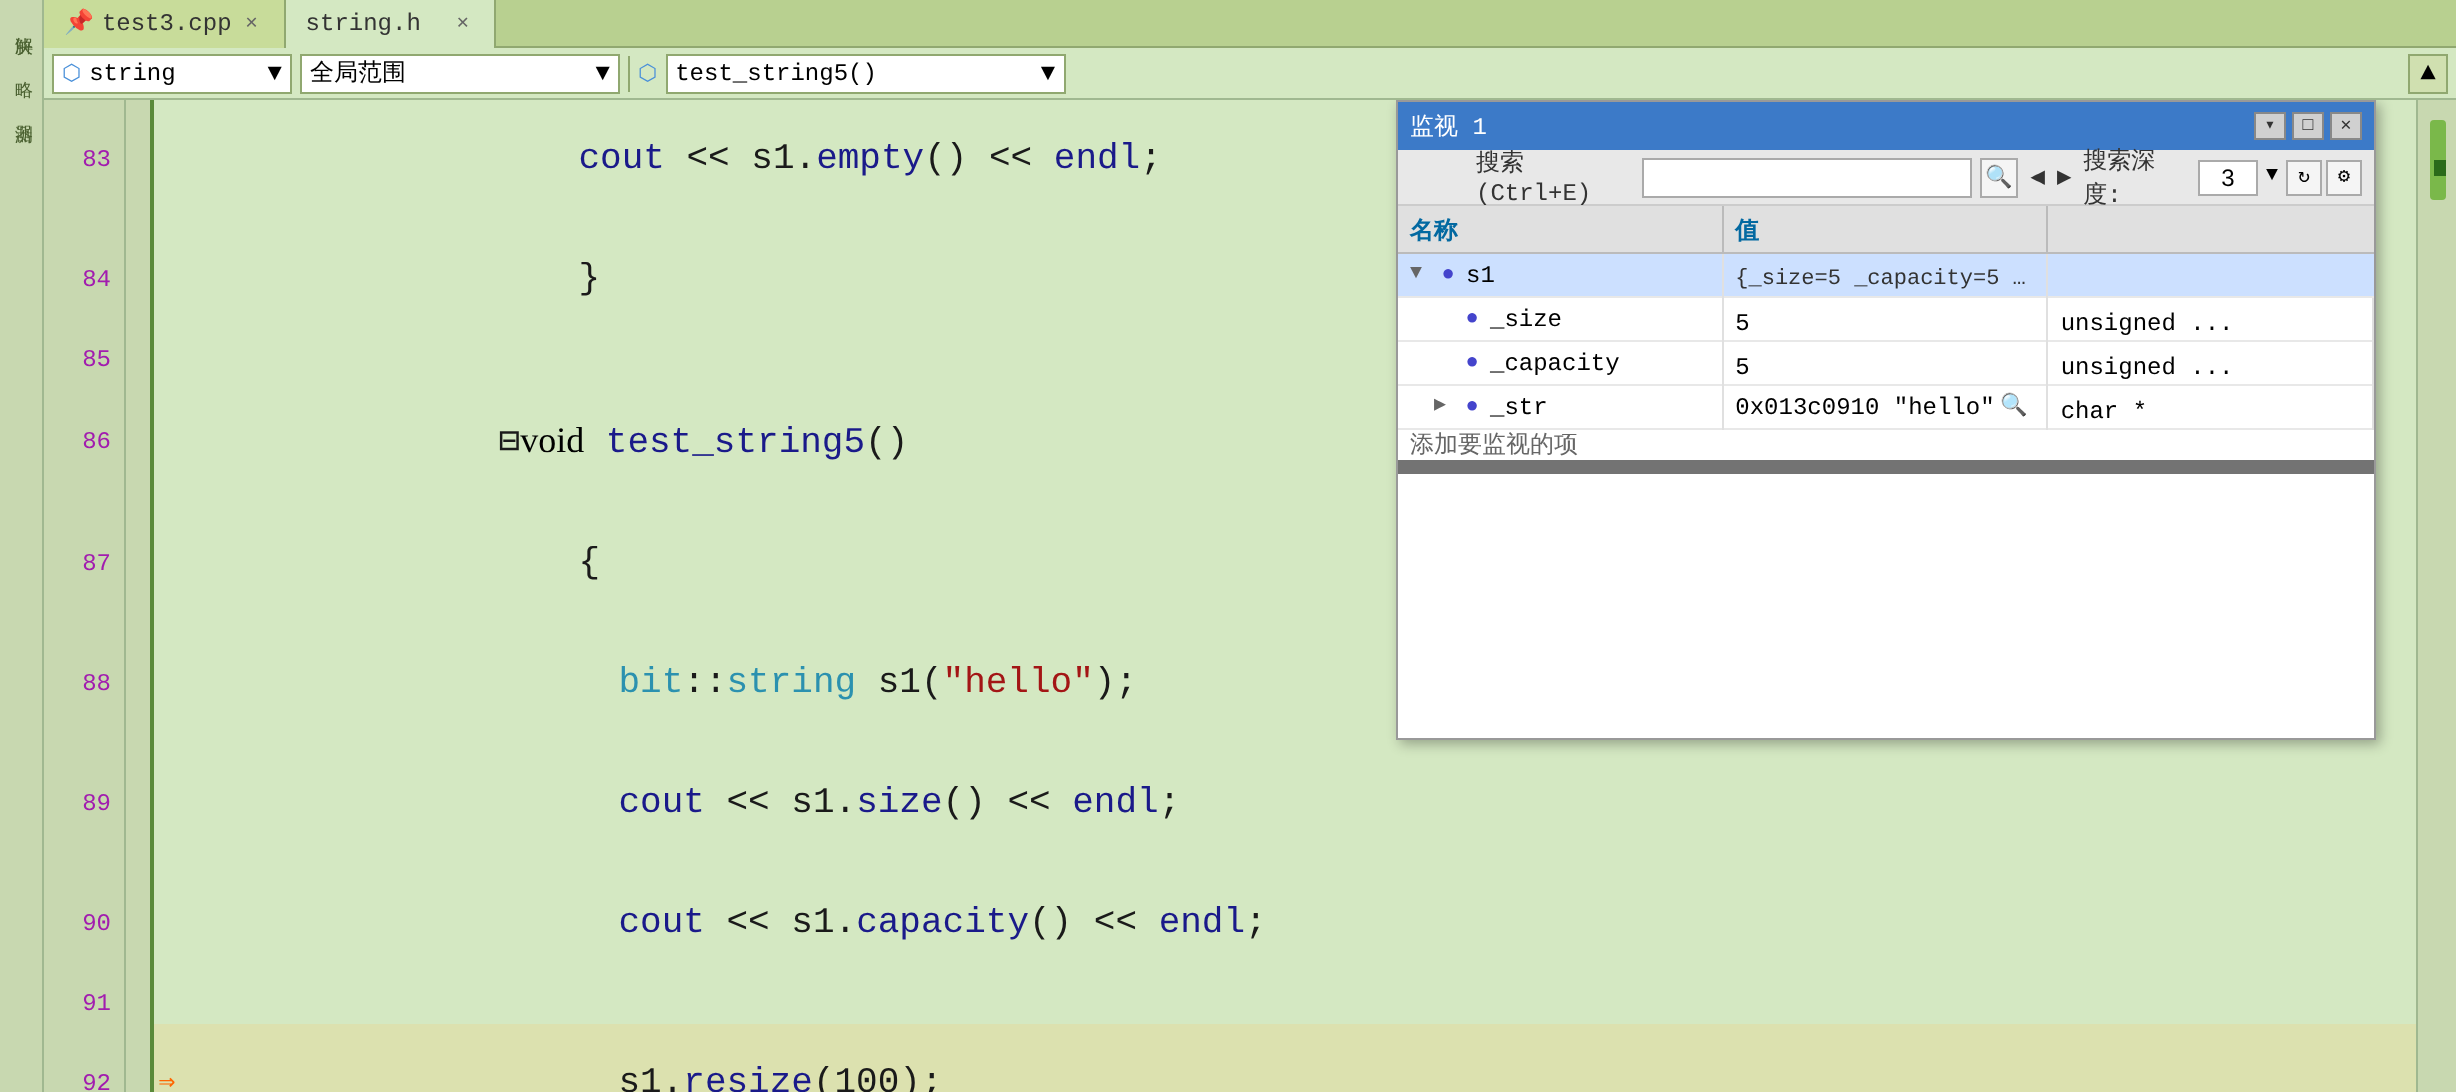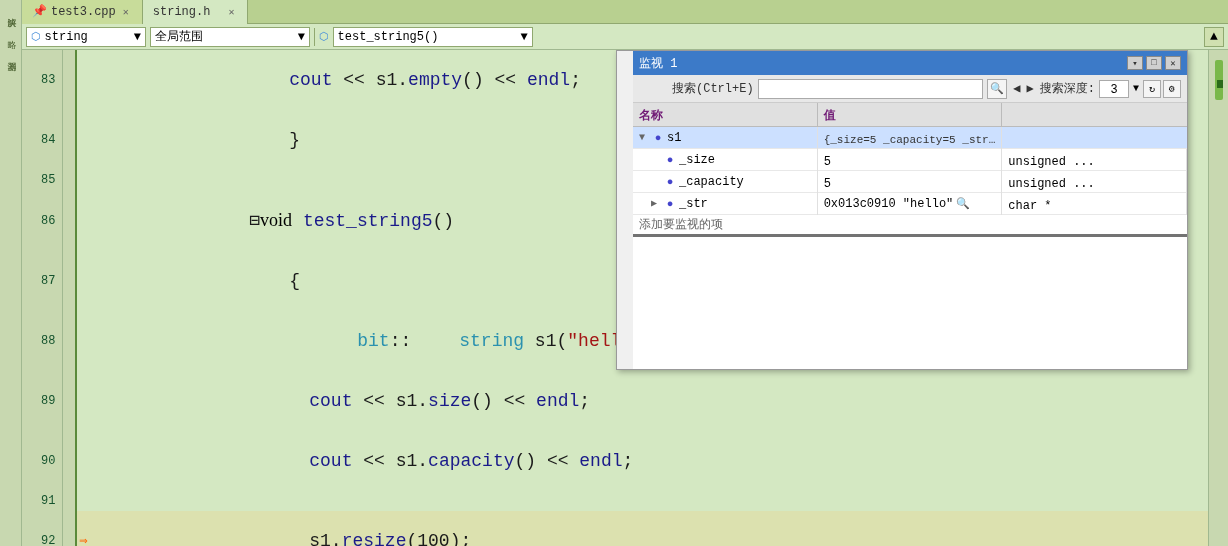--- a/index.html
+++ b/index.html
@@ -142,21 +142,21 @@
     .line-row {
       height: 20px;
       line-height: 20px;
     }
 
     .line-num {
       width: 40px;
       min-width: 40px;
       text-align: right;
       padding-right: 6px;
-      color: #14532d;
+      color: #a21caf;
       background: #c8d8b0;
       border-right: 1px solid #a0b890;
       font-size: 12px;
       user-select: none;
     }
 
     .line-indent {
       width: 14px;
       min-width: 14px;
       background: #c8d8b0;
@@ -166,21 +166,21 @@
 
     .line-code {
       padding-left: 8px;
       white-space: pre;
       font-size: 18px;
       color: #1a1a1a;
     }
 
     
     .kw { color: #000000; font-weight: normal; font-family: Liberation Serif, serif; }
-    .kw2 { color: #2b91af; margin-left: 48px; }
+    .kw2 { color: #2b91af; }
     .fn { color: #1a1a8a; }
     .str { color: #a31515; }
 
     
     .bp-arrow {
       width: 14px;
       text-align: center;
       color: #ff6600;
       font-size: 12px;
     }
@@ -194,29 +194,28 @@
       align-items: center;
       border-left: 1px solid #a0b890;
       flex-shrink: 0;
     }
 
     
     .watch-panel {
       position: absolute;
       right: 20px;
       top: 0;
-      width: 572px;
+      width: 490px;
       height: 320px;
       background: #f0f0f0;
       border: 1px solid #999;
       display: flex;
       flex-direction: column;
       z-index: 10;
       box-shadow: 2px 2px 6px rgba(0,0,0,0.3);
-      padding-left: 16px;
     }
 
     .watch-titlebar {
       background: #3c7ac8;
       color: white;
       height: 24px;
       display: flex;
       align-items: center;
       padding: 0 6px;
       font-size: 12px;
@@ -306,21 +305,21 @@
     }
 
     .watch-header {
       display: grid;
       grid-template-columns: 1fr 1fr 1fr;
       height: 24px;
       background: #e0e0e0;
       border-bottom: 1px solid #bbb;
       font-size: 12px;
       font-weight: bold;
-      color: #701a75;
+      color: #0369a1;
     }
     .watch-header-cell {
       padding: 4px 6px;
       border-right: 1px solid #bbb;
     }
 
     .watch-body {
       flex: 1;
       overflow: auto;
       background: white;
@@ -370,21 +369,21 @@
     .watch-icon-blue {
       color: #4444cc;
       font-size: 11px;
     }
 
     .watch-add-row {
       height: 22px;
       padding: 2px 6px;
       font-size: 12px;
       color: #666;
-      border-bottom: 3px solid #737373;
+      border-bottom: 7px solid #737373;
       display: flex;
       align-items: center;
     }
     .ind2 { margin-left: 40px; }
     .ind3 { margin-left: 60px; }
   </style>
 </head>
 <body>
 
 <div class="left-sidebar">

